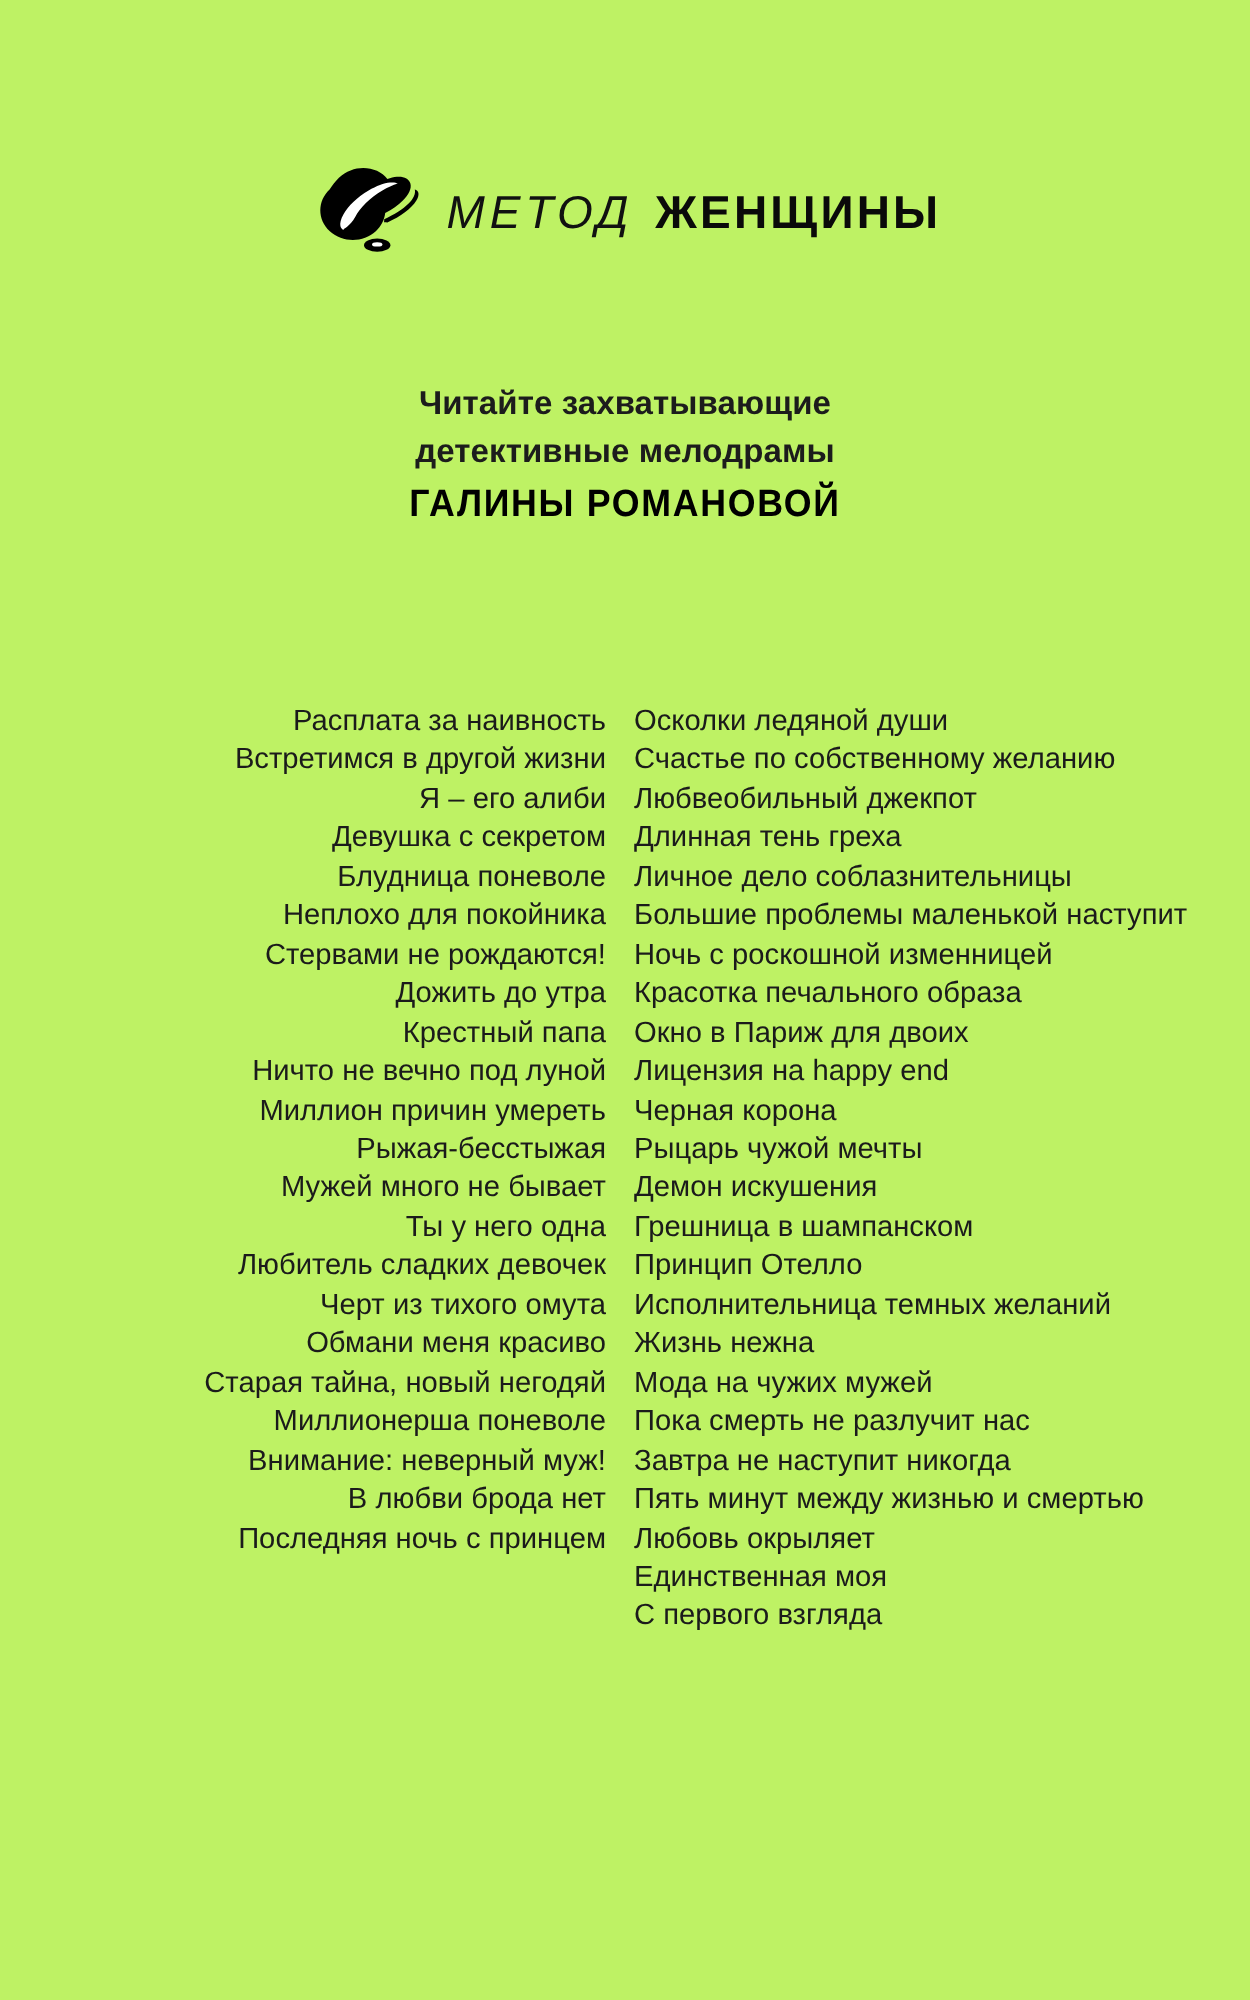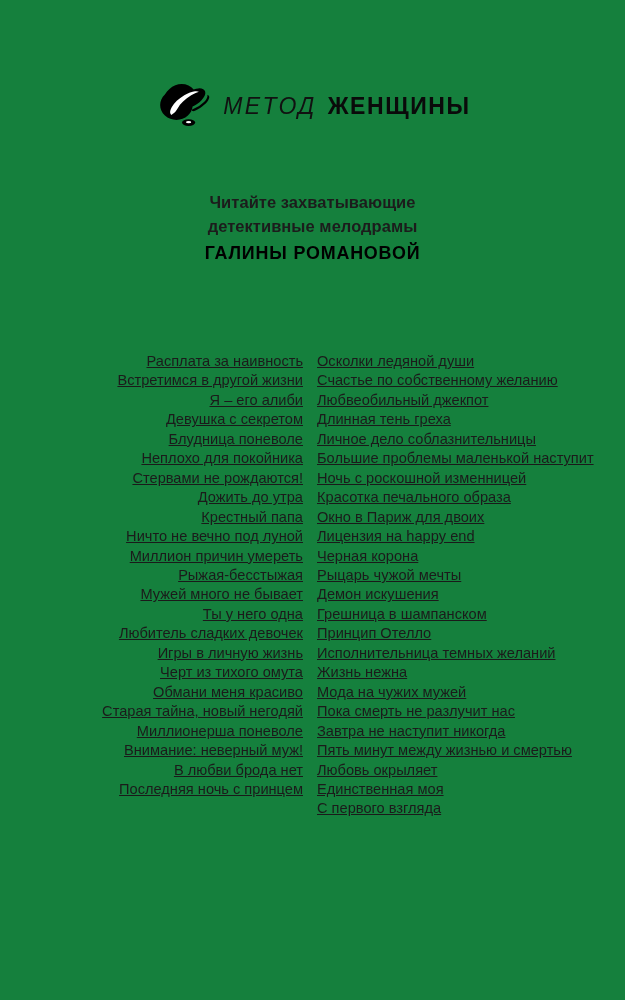--- a/index.html
+++ b/index.html
@@ -15,21 +15,21 @@
     overflow: hidden;
     font-family: "Liberation Sans", "DejaVu Sans", sans-serif;
     color: #1a1a1a;
     -webkit-font-smoothing: antialiased;
   }
 
   .page {
     width: 625px;
     height: 1000px;
     position: relative;
-    background: #15803d;
+    background: #bef264;
   }
 
   
   .logo-block {
     position: absolute;
     top: 82px;
     left: 0;
     width: 625px;
     display: flex;
     justify-content: center;
@@ -100,21 +100,20 @@
   .titles {
     position: absolute;
     top: 352px;
     left: 0;
     width: 625px;
   }
   .titles-inner {
     display: grid;
     grid-template-columns: 208px 14px auto;
     margin-left: 95px;
-    text-decoration: underline;
   }
   .col {
     display: flex;
     flex-direction: column;
   }
   .col-left {
     text-align: right;
     align-items: flex-end;
   }
   .col-right {
@@ -175,21 +174,20 @@
           <div class="title-item">Неплохо для покойника</div>
           <div class="title-item">Стервами не рождаются!</div>
           <div class="title-item">Дожить до утра</div>
           <div class="title-item">Крестный папа</div>
           <div class="title-item">Ничто не вечно под луной</div>
           <div class="title-item">Миллион причин умереть</div>
           <div class="title-item">Рыжая-бесстыжая</div>
           <div class="title-item">Мужей много не бывает</div>
           <div class="title-item">Ты у него одна</div>
           <div class="title-item">Любитель сладких девочек</div>
-          <div class="title-item">Игры в личную жизнь</div>
           <div class="title-item">Черт из тихого омута</div>
           <div class="title-item">Обмани меня красиво</div>
           <div class="title-item">Старая тайна, новый негодяй</div>
           <div class="title-item">Миллионерша поневоле</div>
           <div class="title-item">Внимание: неверный муж!</div>
           <div class="title-item">В любви брода нет</div>
           <div class="title-item">Последняя ночь с принцем</div>
         </div>
       <div class="col-gap"></div>
       <div class="col col-right" id="col-right">

